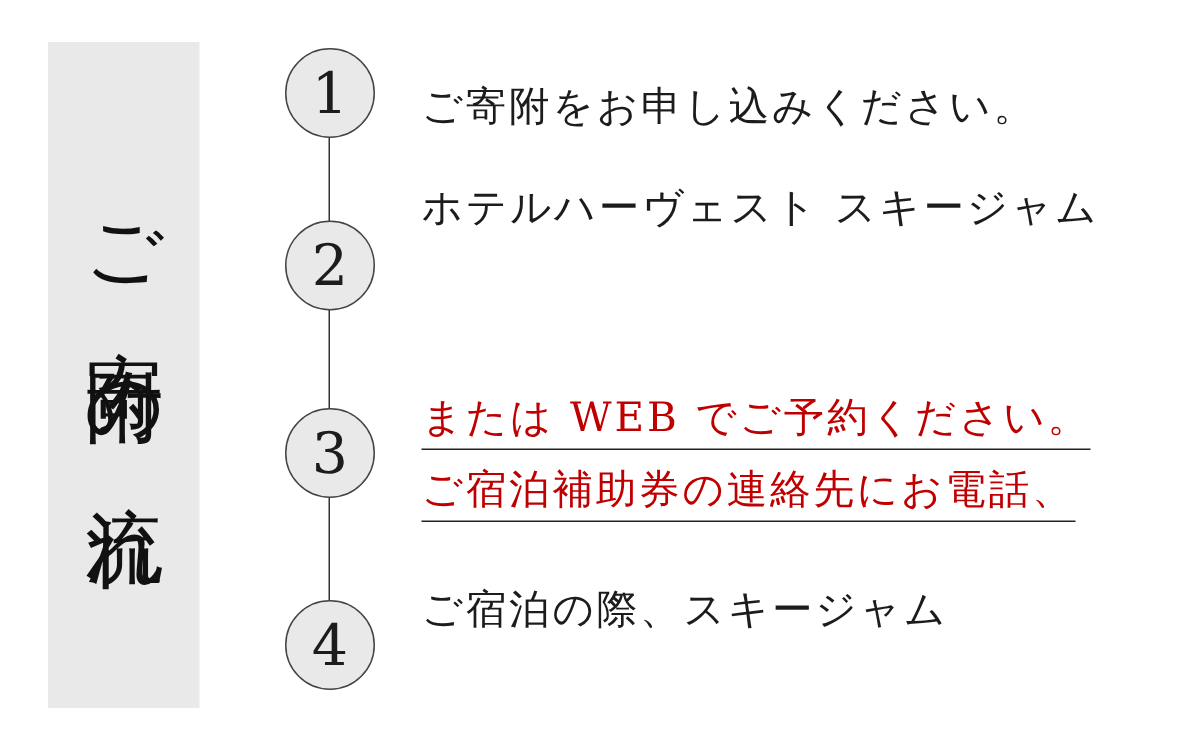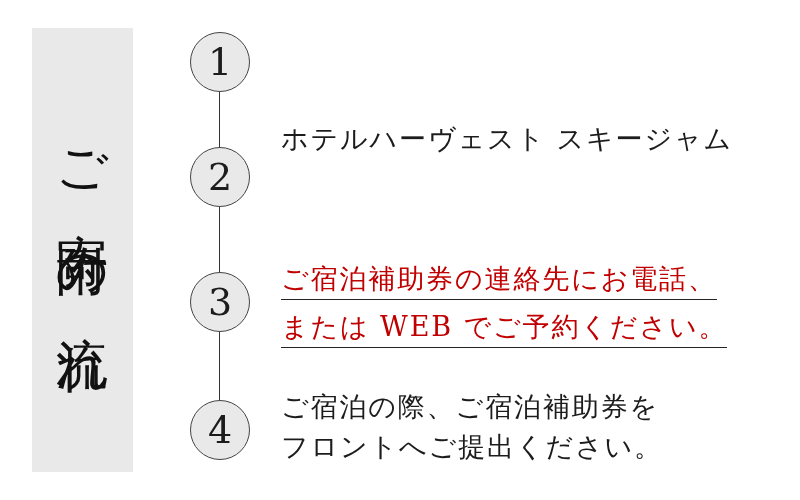--- a/index.html
+++ b/index.html
@@ -97,41 +97,43 @@
 
   <div class="side-panel">
     <div class="side-title">ご寄附の流れ</div>
   </div>
 
   <div class="timeline-line"></div>
 
   <div class="step-circle circle-1">
     <span>1</span>
   </div>
+  <div class="step-text text-1">
+    <div class="line">ご寄附をお申し込みください。</div>
+  </div>
 
   <div class="step-circle circle-2">
     <span>2</span>
   </div>
   <div class="step-text text-2">
     <div class="line">ホテルハーヴェスト スキージャム</div>
   </div>
 
   <div class="step-circle circle-3">
     <span>3</span>
   </div>
   <div class="step-text text-3">
     <div class="line">
-      <span class="underlined">ご宿泊補助券の連絡先にお電話、</span>
+      <span class="underlined">または WEB でご予約ください。</span>
     </div>
     <div class="line">
-      <span class="underlined">または WEB でご予約ください。</span>
+      <span class="underlined">ご宿泊補助券の連絡先にお電話、</span>
     </div>
   </div>
 
   <div class="step-circle circle-4">
     <span>4</span>
   </div>
   <div class="step-text text-4">
-    <div class="line">ご宿泊の際、ご宿泊補助券を</div>
-    <div class="line">フロントへご提出ください。</div>
+    <div class="line">ご宿泊の際、スキージャム</div>
   </div>
 
 </div>
 
 </body></html>

